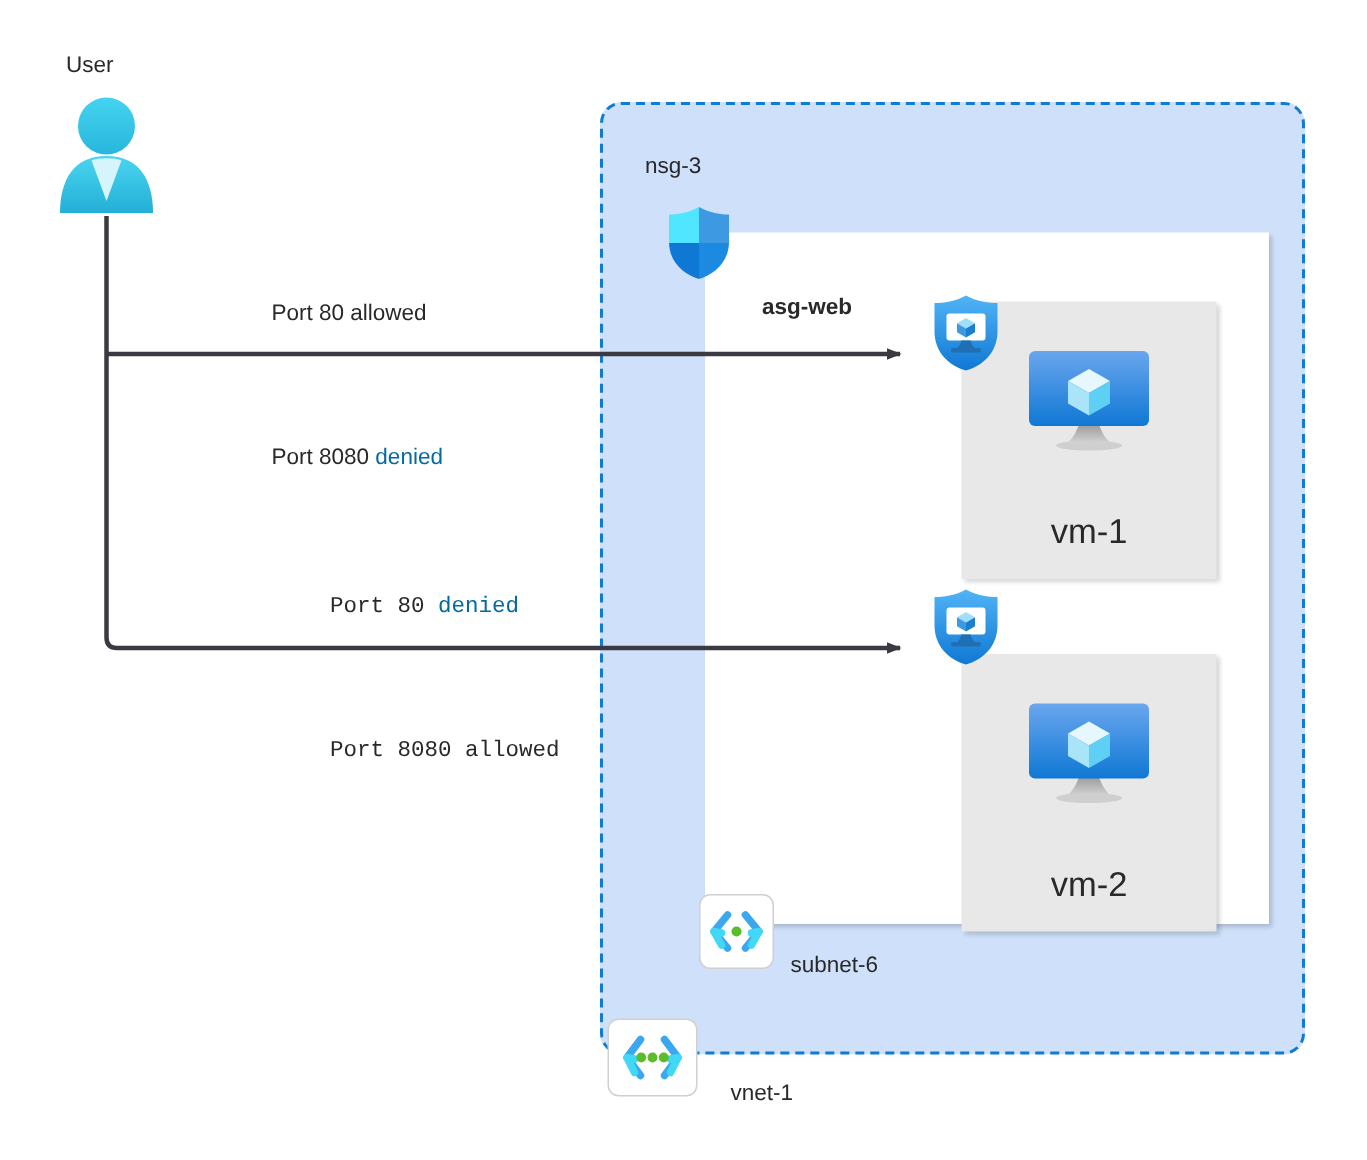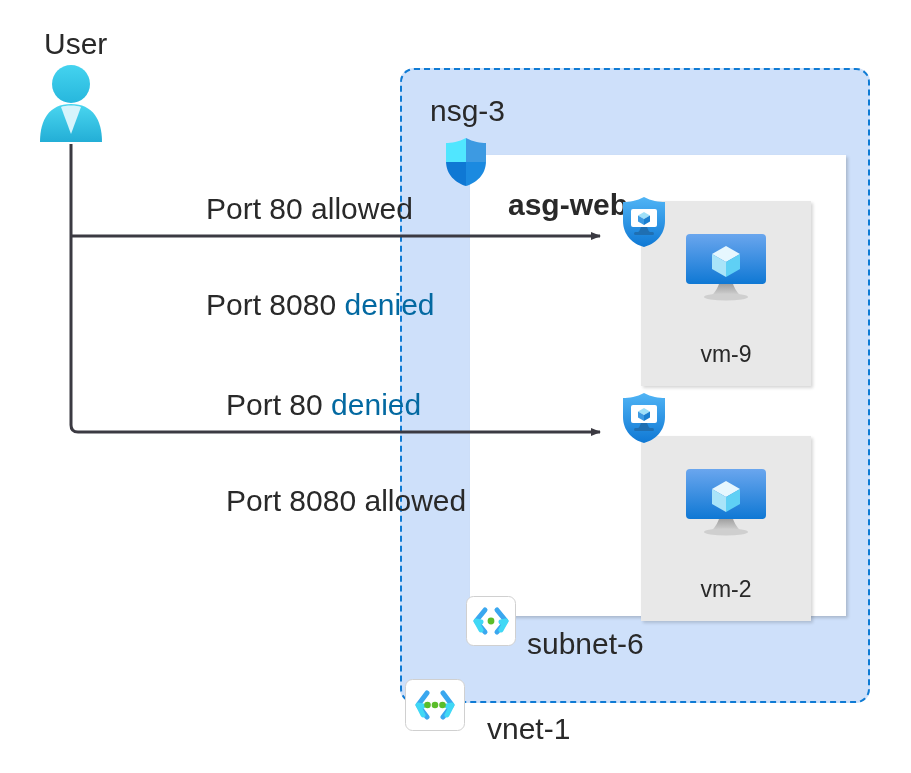--- a/index.html
+++ b/index.html
@@ -15,21 +15,21 @@
     width: 911px;
     height: 773px;
     background: #ffffff;
     overflow: hidden;
   }
 
   
   .abs { position: absolute; }
   .label {
     color: #292929;
-    font-size: 30px;
+    font-size: 15px;
     line-height: 32px;
     white-space: pre;
   }
   .denied { color: #0369a1; }
 
   
   #vnet-box {
     left: 400px;
     top: 68px;
     width: 470px;
@@ -70,21 +70,21 @@
 
   
   #nsg-label   { left: 430px; top: 95px;  }
   #asgweb-label{ left: 508px; top: 189px; font-weight: bold; }
   #asgmgmt-label{left: 487px; top: 382px; }
   #subnet-label{ left: 527px; top: 628px; }
   #vnet-label  { left: 487px; top: 713px; }
   #user-label  { left: 44px;  top: 28px;  }
 
   #rule-block-1 { left: 156px; top: 161px; }
-  #rule-block-2 { left: 176px; top: 357px; }
+  #rule-block-2 { left: 166px; top: 357px; font-family: Liberation Mono, monospace; }
 
   
   #user-icon   { left: 36px;  top: 62px;  width: 70px;  height: 82px; }
   #nsg-icon    { left: 444px; top: 137px; width: 44px;  height: 50px; }
   #asgweb-icon { left: 621px; top: 196px; width: 46px;  height: 52px; }
   #asgmgmt-icon{ left: 621px; top: 392px; width: 46px;  height: 52px; }
   #subnet-icon { left: 466px; top: 596px; width: 50px;  height: 50px; }
   #vnet-icon   { left: 405px; top: 679px; width: 60px;  height: 52px; }
 
   svg { display: block; overflow: visible; }
@@ -119,21 +119,21 @@
         <path d="M36 47 h12 q2 10 9 16 h-30 q7 -6 9 -16 z" fill="url(#vmStand1)"></path>
         <ellipse cx="42" cy="64" rx="22" ry="3.4" fill="#cfcfcf"></ellipse>
         <rect x="2" y="1" width="80" height="50" rx="4" fill="url(#vmScreen1)"></rect>
         <g>
           <path d="M42 13 L56 21 L42 29 L28 21 Z" fill="#e6f7fe"></path>
           <path d="M28 21 L42 29 L42 44 L28 36 Z" fill="#a9e4f9"></path>
           <path d="M56 21 L42 29 L42 44 L56 36 Z" fill="#5fd0f5"></path>
         </g>
       </svg>
     </div>
-    <div class="vm-caption">vm-9</div>
+    <div class="vm-caption">vm-1</div>
   </div>
 
   <div class="abs vm-card" id="vm-card-2">
     <div class="abs" style="left:43px; top:32px; width:84px; height:78px;">
       <svg width="84" height="78" viewBox="0 0 84 78">
         <defs>
           <linearGradient id="vmScreen2" x1="0" y1="0" x2="0" y2="1">
             <stop offset="0%" stop-color="#6aa6ee"></stop>
             <stop offset="100%" stop-color="#0f78d4"></stop>
           </linearGradient>

